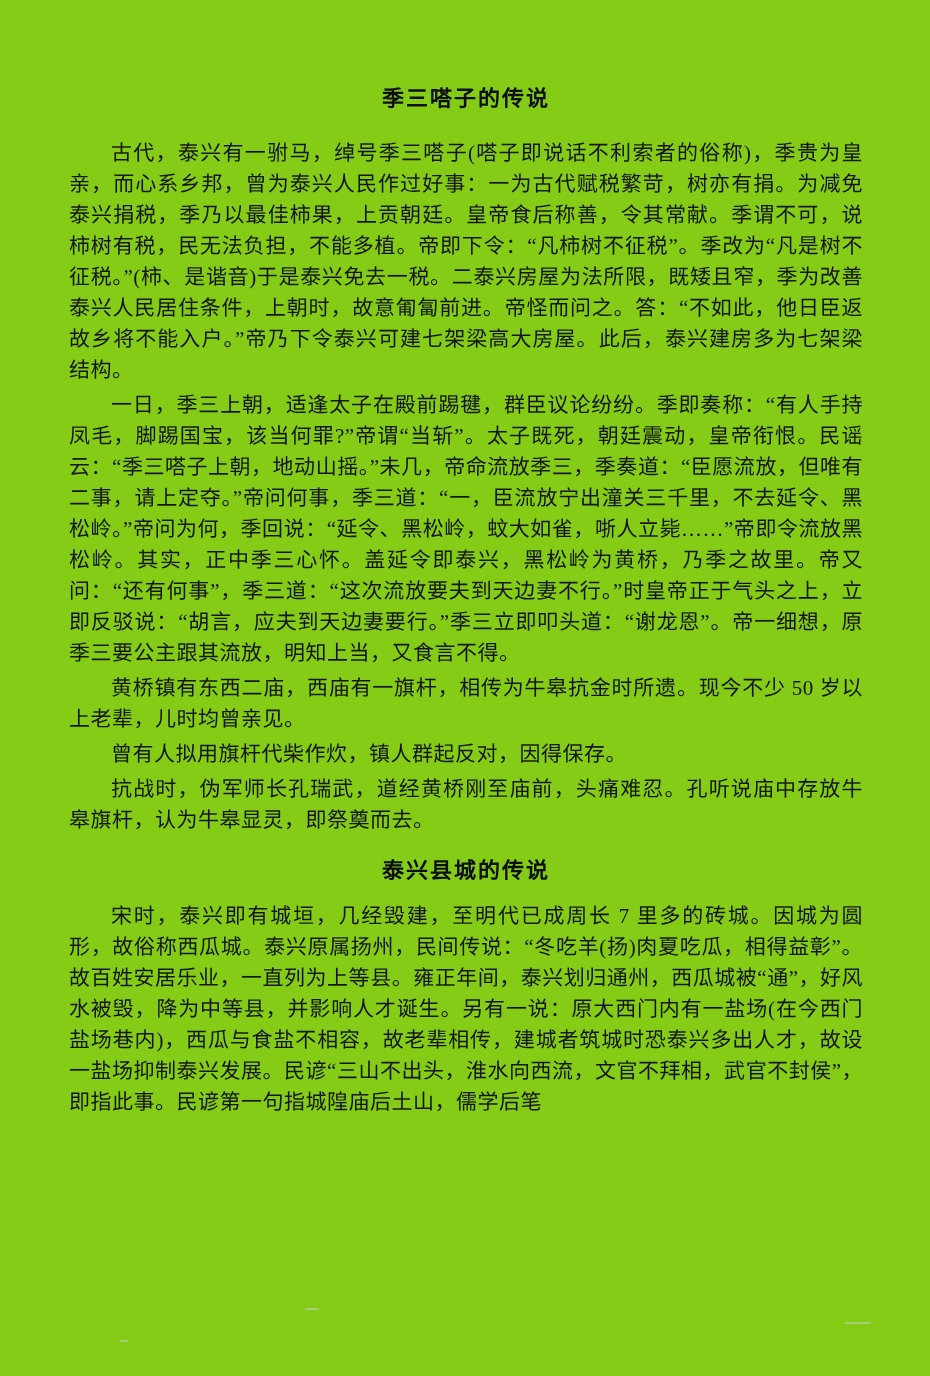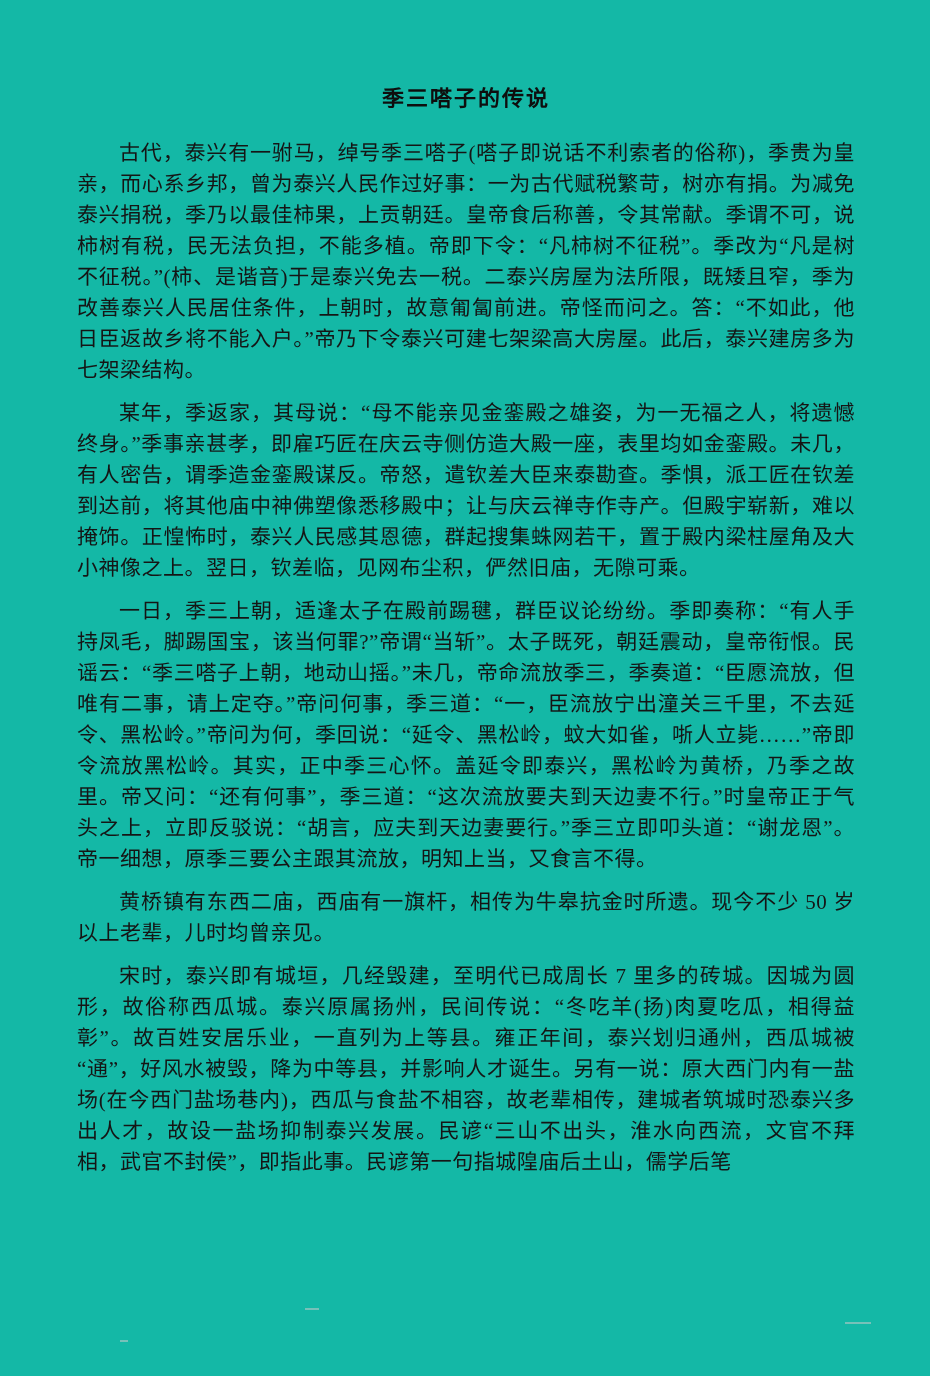--- a/index.html
+++ b/index.html
@@ -15,42 +15,42 @@
     font-family: "Liberation Serif", "DejaVu Serif", serif;
     color: #151515;
   }
   .page {
     position: absolute;
     top: 0; left: 0;
     width: 930px;
     height: 1376px;
     box-sizing: border-box;
     padding: 84px 63px 0 65px;
-    background: #14b8a6;
+    background: #84cc16;
   }
   .section-title {
     font-family: "Liberation Sans", "DejaVu Sans", sans-serif;
     font-weight: 700;
     font-size: 22px;
     line-height: 30px;
     text-align: center;
     letter-spacing: 2px;
     color: #0e0e0e;
     margin: 0 0 24px 0;
   }
   .section-title.spaced {
     letter-spacing: 0.55em;
     text-indent: 0.55em; 
   }
   .mid-title {
     margin-top: 20px;
     margin-bottom: 15px;
   }
   .body-text p {
-    margin: 12px;
+    margin: 4px;
     font-size: 21px;
     line-height: 31px;
     text-align: justify;
     text-indent: 2em;
     letter-spacing: 0.5px;
   }
   
   .scan-noise {
     position: absolute;
     background: #c9c9c9;
@@ -61,28 +61,30 @@
   .noise-3 { left: 120px; top: 1340px; width: 8px;  height: 2px; }
 </style>
 </head>
 <body>
 
 <div class="page">
 
   <h1 class="section-title">季三嗒子的传说</h1>
   <div class="body-text">
     <p>古代，泰兴有一驸马，绰号季三嗒子(嗒子即说话不利索者的俗称)，季贵为皇亲，而心系乡邦，曾为泰兴人民作过好事：一为古代赋税繁苛，树亦有捐。为减免泰兴捐税，季乃以最佳柿果，上贡朝廷。皇帝食后称善，令其常献。季谓不可，说柿树有税，民无法负担，不能多植。帝即下令：“凡柿树不征税”。季改为“凡是树不征税。”(柿、是谐音)于是泰兴免去一税。二泰兴房屋为法所限，既矮且窄，季为改善泰兴人民居住条件，上朝时，故意匍匐前进。帝怪而问之。答：“不如此，他日臣返故乡将不能入户。”帝乃下令泰兴可建七架梁高大房屋。此后，泰兴建房多为七架梁结构。</p>
-    <p>某年，季返家，其母说：“母不能亲见金銮殿之雄姿，为一无福之人，将遗憾终身。”季事亲甚孝，即雇巧匠在庆云寺侧仿造大殿一座，表里均如金銮殿。未几，有人密告，谓季造金銮殿谋反。帝怒，遣钦差大臣来泰勘查。季惧，派工匠在钦差到达前，将其他庙中神佛塑像悉移殿中；让与庆云禅寺作寺产。但殿宇崭新，难以掩饰。正惶怖时，泰兴人民感其恩德，群起搜集蛛网若干，置于殿内梁柱屋角及大小神像之上。翌日，钦差临，见网布尘积，俨然旧庙，无隙可乘。</p>
     <p>一日，季三上朝，适逢太子在殿前踢毽，群臣议论纷纷。季即奏称：“有人手持凤毛，脚踢国宝，该当何罪?”帝谓“当斩”。太子既死，朝廷震动，皇帝衔恨。民谣云：“季三嗒子上朝，地动山摇。”未几，帝命流放季三，季奏道：“臣愿流放，但唯有二事，请上定夺。”帝问何事，季三道：“一，臣流放宁出潼关三千里，不去延令、黑松岭。”帝问为何，季回说：“延令、黑松岭，蚊大如雀，哳人立毙……”帝即令流放黑松岭。其实，正中季三心怀。盖延令即泰兴，黑松岭为黄桥，乃季之故里。帝又问：“还有何事”，季三道：“这次流放要夫到天边妻不行。”时皇帝正于气头之上，立即反驳说：“胡言，应夫到天边妻要行。”季三立即叩头道：“谢龙恩”。帝一细想，原季三要公主跟其流放，明知上当，又食言不得。</p>
   </div>
 
   <div class="body-text">
     <p>黄桥镇有东西二庙，西庙有一旗杆，相传为牛皋抗金时所遗。现今不少 50 岁以上老辈，儿时均曾亲见。</p>
+    <p>曾有人拟用旗杆代柴作炊，镇人群起反对，因得保存。</p>
+    <p>抗战时，伪军师长孔瑞武，道经黄桥刚至庙前，头痛难忍。孔听说庙中存放牛皋旗杆，认为牛皋显灵，即祭奠而去。</p>
   </div>
 
+  <h1 class="section-title mid-title">泰兴县城的传说</h1>
   <div class="body-text">
     <p>宋时，泰兴即有城垣，几经毁建，至明代已成周长 7 里多的砖城。因城为圆形，故俗称西瓜城。泰兴原属扬州，民间传说：“冬吃羊(扬)肉夏吃瓜，相得益彰”。故百姓安居乐业，一直列为上等县。雍正年间，泰兴划归通州，西瓜城被“通”，好风水被毁，降为中等县，并影响人才诞生。另有一说：原大西门内有一盐场(在今西门盐场巷内)，西瓜与食盐不相容，故老辈相传，建城者筑城时恐泰兴多出人才，故设一盐场抑制泰兴发展。民谚“三山不出头，淮水向西流，文官不拜相，武官不封侯”，即指此事。民谚第一句指城隍庙后土山，儒学后笔</p>
   </div>
 
   <span class="scan-noise noise-1"></span>
   <span class="scan-noise noise-2"></span>
   <span class="scan-noise noise-3"></span>
 </div>
 
 </body></html>

